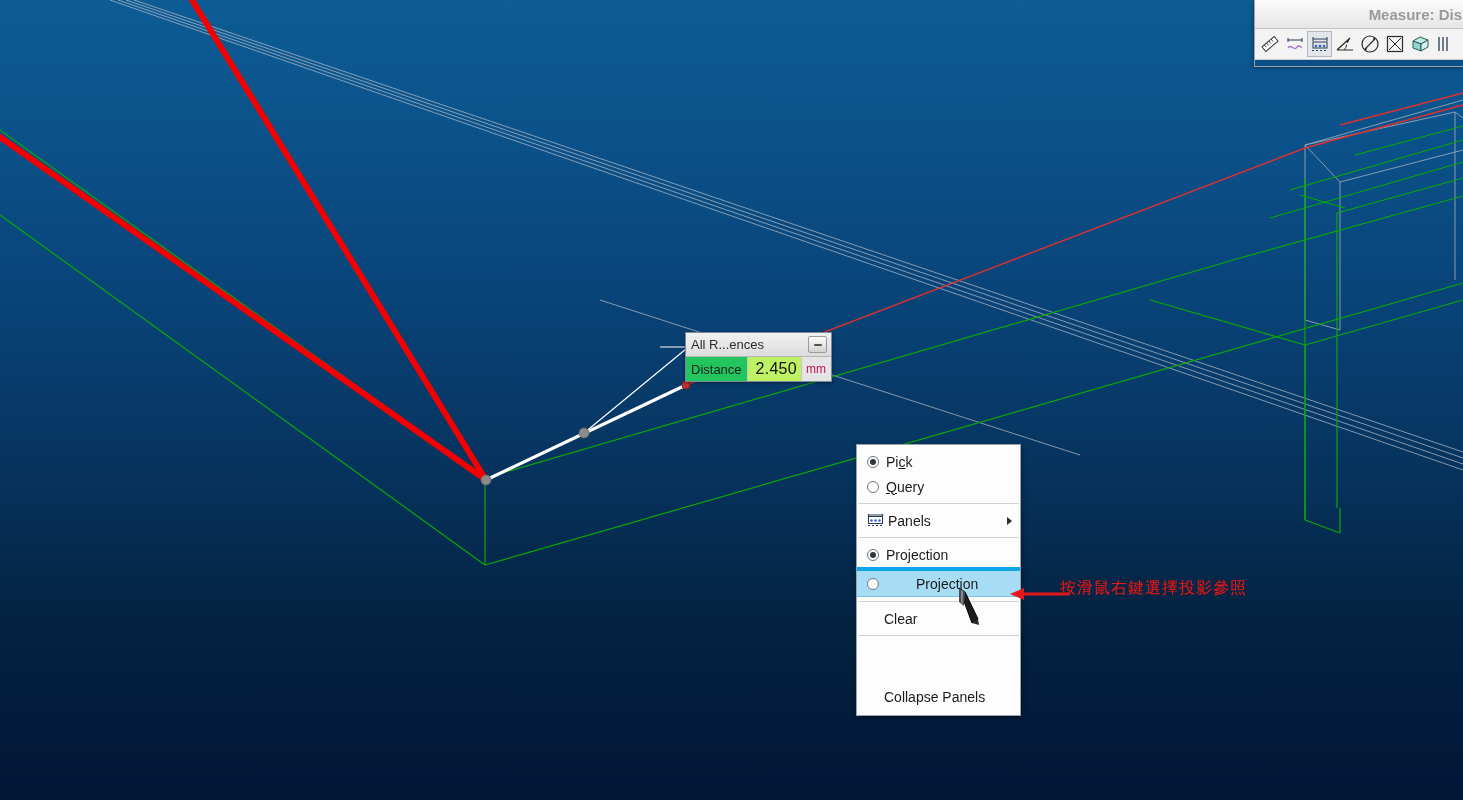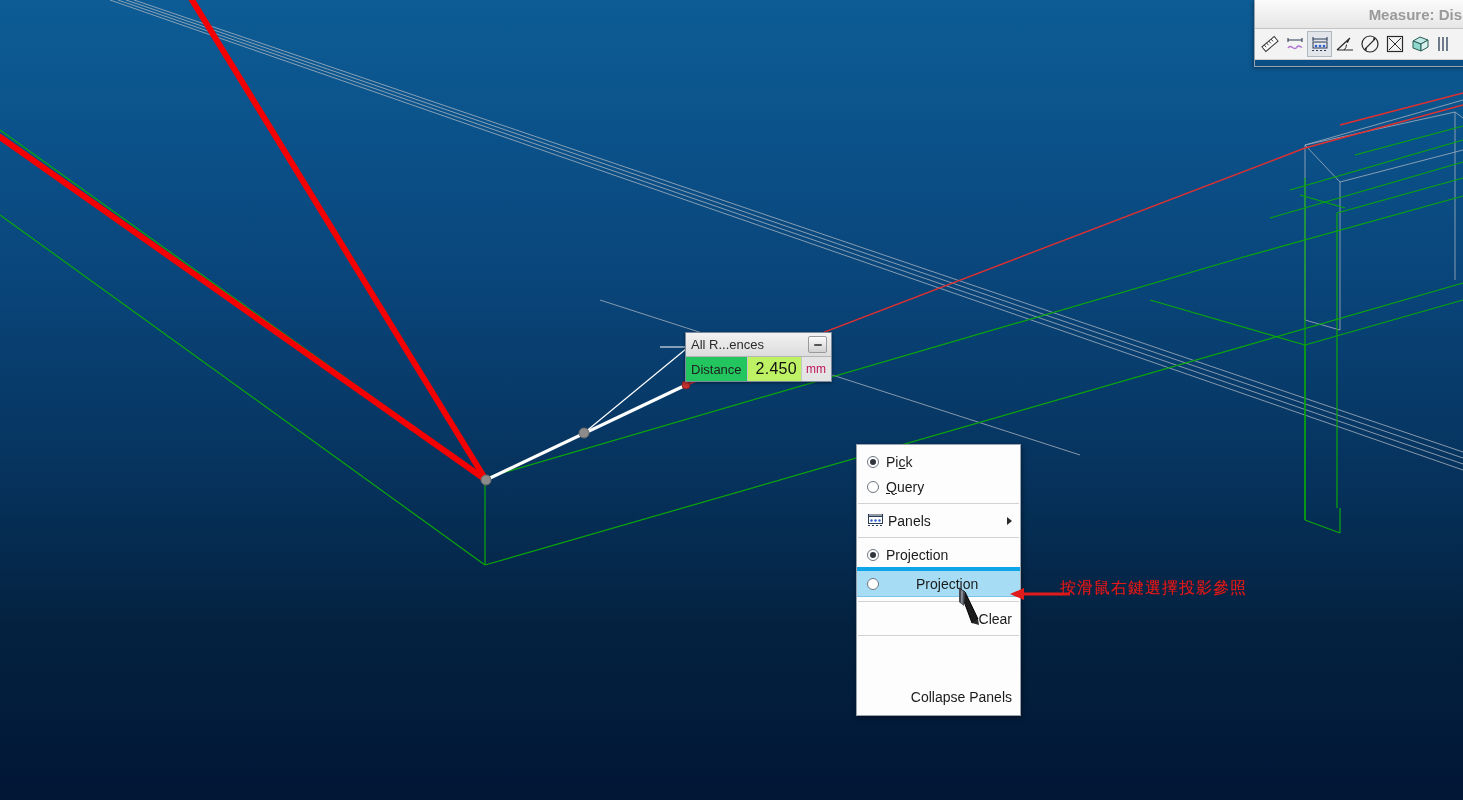--- a/index.html
+++ b/index.html
@@ -103,21 +103,21 @@
     box-sizing: border-box;
   }
   .ctx-item {
     display: flex; align-items: center;
     height: 25px;
     padding: 0 8px 0 10px;
     white-space: nowrap;
     cursor: default;
     position: relative;
   }
-  .ctx-item.plain { padding-left: 27px; justify-content: flex-end; }
+  .ctx-item.plain { padding-left: 27px; }
   .ctx-item.highlight {
     background: #a6dcf4;
     border-top: 4px solid #0ea5e9;
     border-bottom: 1px solid #7cc4e4;
     gap: 30px;
   }
   .ctx-sep {
     height: 1px; background: #d2d2d2; margin: 4px 1px;
   }
   .radio {

